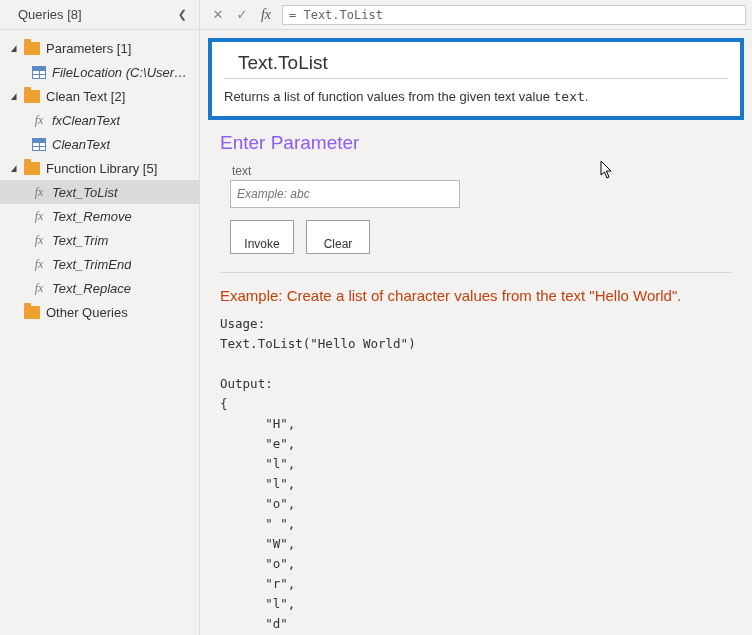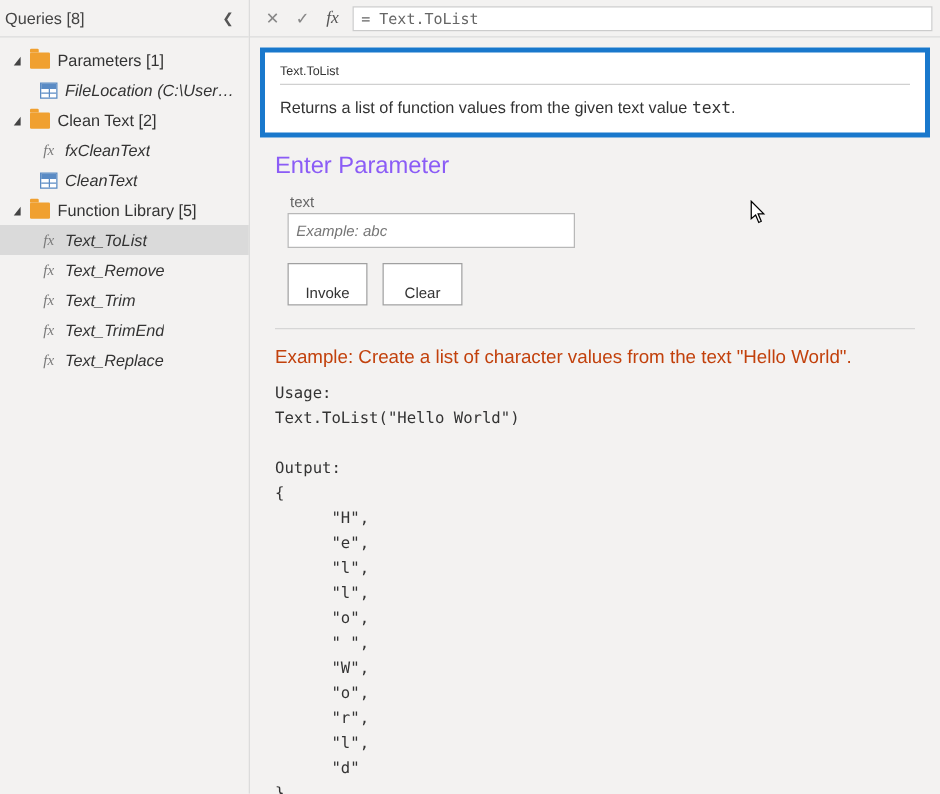--- a/index.html
+++ b/index.html
@@ -19,21 +19,21 @@
     background: #f3f2f1;
     border-right: 1px solid #dcdcdc;
     display: flex;
     flex-direction: column;
   }
   .sidebar-header {
     display: flex;
     align-items: center;
     justify-content: space-between;
     height: 30px;
-    padding: 0 8px 0 4px;
+    padding: 0 8px 0 18px;
     border-bottom: 1px solid #dcdcdc;
     color: #444;
   }
   .sidebar-title { font-size: 13px; }
   .collapse-icon {
     font-size: 11px;
     color: #555;
     cursor: pointer;
     padding: 2px 4px;
   }
@@ -153,23 +153,24 @@
   }
 
   
   .info-box {
     margin: 8px 8px 0 8px;
     border: 4px solid #1978cc;
     background: #fff;
     padding: 10px 12px 12px 12px;
   }
   .info-title {
-    font-size: 10px;
+    font-size: 19px;
     color: #333;
     margin-bottom: 4px;
+    margin-left: 14px;
   }
   .info-hr {
     border: none;
     border-top: 1px solid #d0d0d0;
     margin: 2px 0 10px 0;
   }
   .info-desc {
     font-size: 13px;
     color: #333;
   }
@@ -289,20 +290,25 @@
         <span class="fx-icon">fx</span>
         <span class="tree-label italic">Text_Trim</span>
       </div>
       <div class="tree-row indent1">
         <span class="fx-icon">fx</span>
         <span class="tree-label italic">Text_TrimEnd</span>
       </div>
       <div class="tree-row indent1">
         <span class="fx-icon">fx</span>
         <span class="tree-label italic">Text_Replace</span>
+      </div>
+      <div class="tree-row indent0">
+        <span class="tree-expand"></span>
+        <span class="folder-icon"></span>
+        <span class="tree-label">Other Queries</span>
       </div>
     </div>
 </div>
 
 <div class="main">
 
   <div class="formula-bar">
     <div class="fb-btn">✕</div>
     <div class="fb-btn">✓</div>
     <div class="fb-fx">fx</div>

